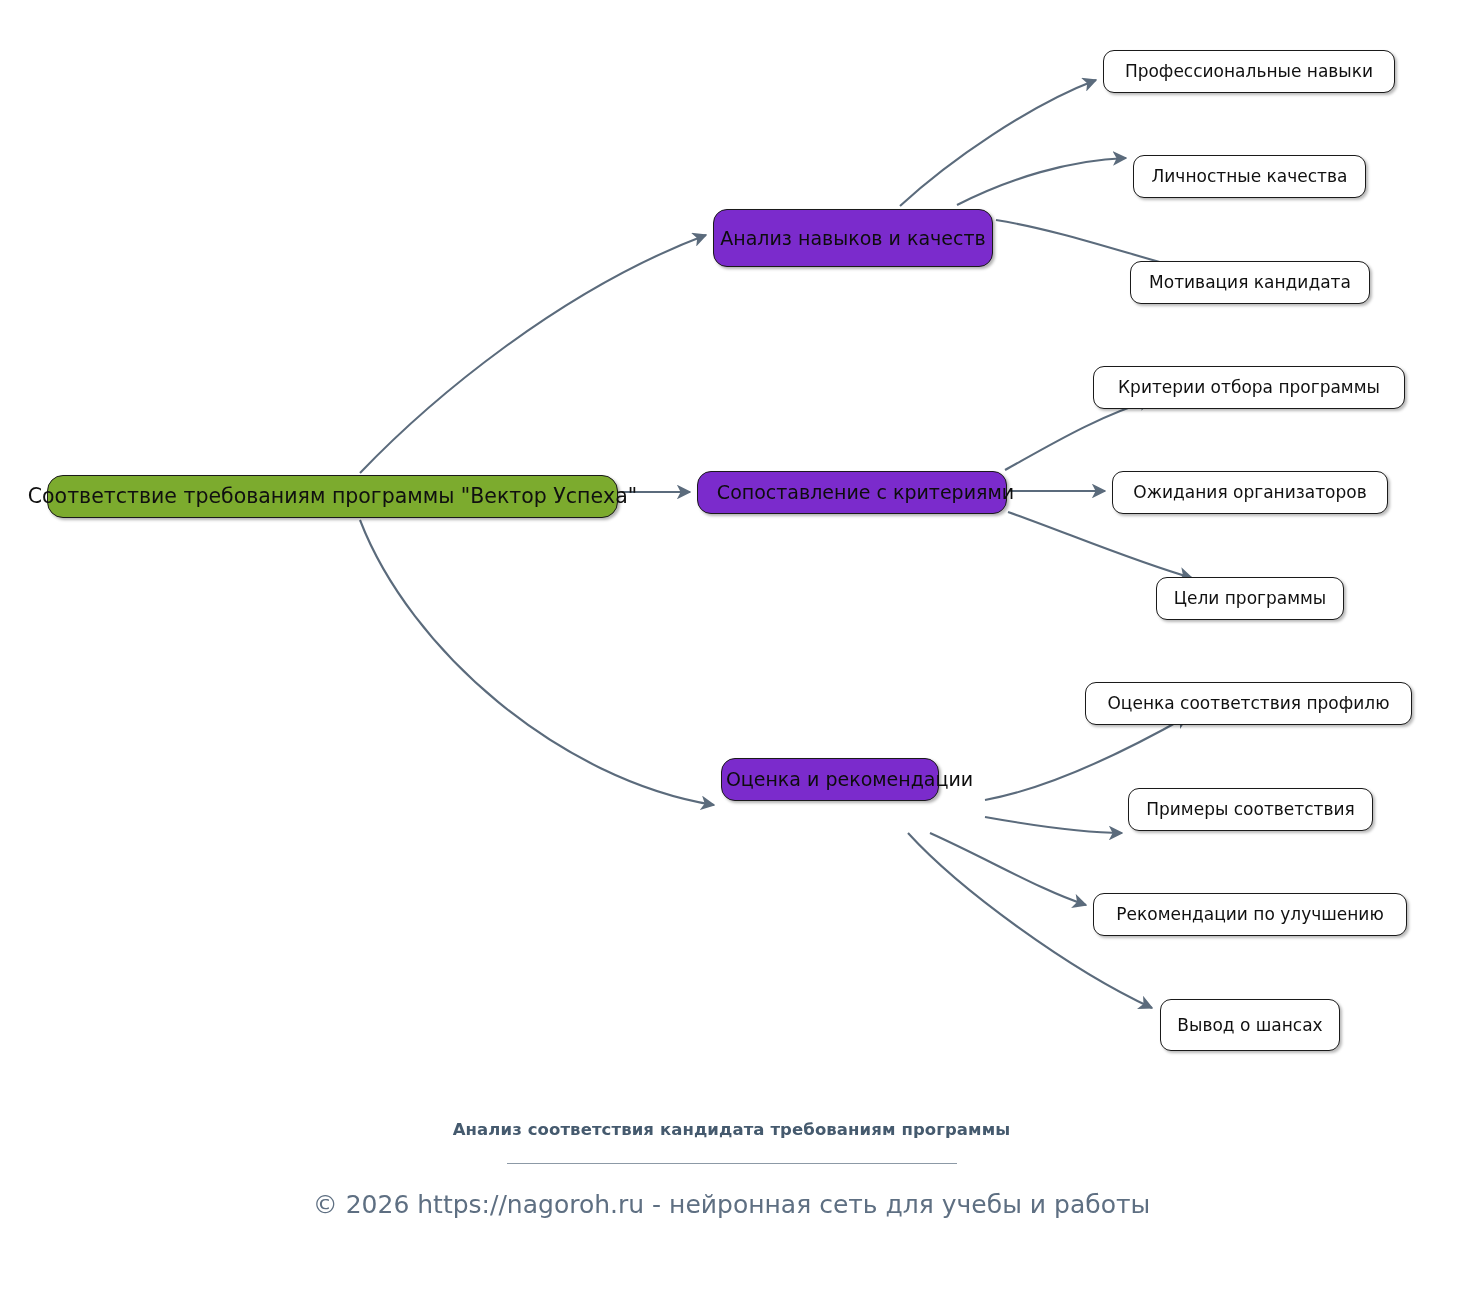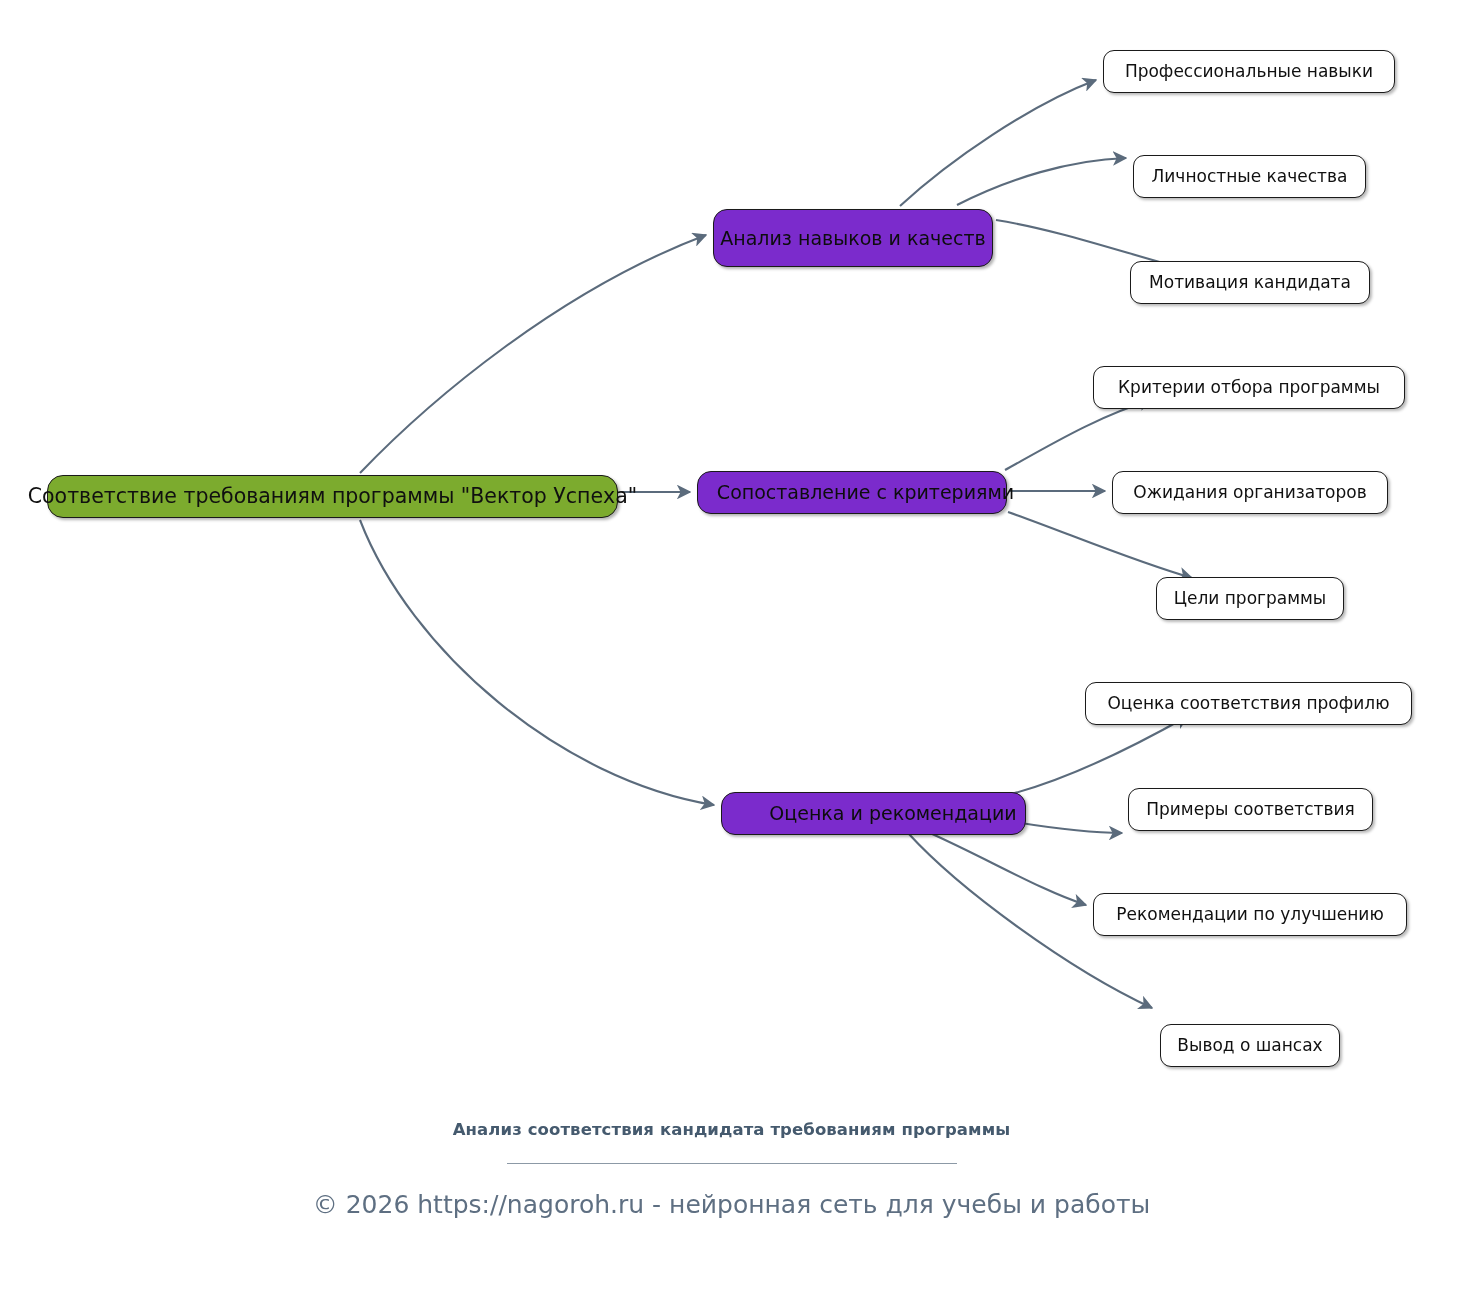--- a/index.html
+++ b/index.html
@@ -142,25 +142,25 @@
   <div class="node node-branch" style="left: 713px; top: 209px; width: 280px; height: 58px;">Анализ навыков и качеств</div>
   <div class="node node-leaf" style="left: 1103px; top: 50px; width: 292px; height: 43px;">Профессиональные навыки</div>
   <div class="node node-leaf" style="left: 1133px; top: 155px; width: 233px; height: 43px;">Личностные качества</div>
   <div class="node node-leaf" style="left: 1130px; top: 261px; width: 240px; height: 43px;">Мотивация кандидата</div>
 
   <div class="node node-branch" style="left: 697px; top: 471px; width: 310px; height: 43px; padding-left: 27px;">Сопоставление с критериями</div>
   <div class="node node-leaf" style="left: 1093px; top: 366px; width: 312px; height: 43px;">Критерии отбора программы</div>
   <div class="node node-leaf" style="left: 1112px; top: 471px; width: 276px; height: 43px;">Ожидания организаторов</div>
   <div class="node node-leaf" style="left: 1156px; top: 577px; width: 188px; height: 43px;">Цели программы</div>
 
-  <div class="node node-branch" style="left: 721px; top: 792px; width: 305px; height: 43px; padding-left: 39px;">Оценка и рекомендации</div>
+  <div class="node node-branch" style="left: 721px; top: 758px; width: 218px; height: 43px; padding-left: 39px;">Оценка и рекомендации</div>
   <div class="node node-leaf" style="left: 1085px; top: 682px; width: 327px; height: 43px;">Оценка соответствия профилю</div>
   <div class="node node-leaf" style="left: 1128px; top: 788px; width: 245px; height: 43px;">Примеры соответствия</div>
   <div class="node node-leaf" style="left: 1093px; top: 893px; width: 314px; height: 43px;">Рекомендации по улучшению</div>
-  <div class="node node-leaf" style="left: 1160px; top: 999px; width: 180px; height: 43px; margin-top: 25px;">Вывод о шансах</div>
+  <div class="node node-leaf" style="left: 1160px; top: 999px; width: 180px; height: 52px;">Вывод о шансах</div>
 
   <div id="footer">
     <div id="footer-title">Анализ соответствия кандидата требованиям программы</div>
     <div id="footer-rule"></div>
     <div id="footer-copy">© 2026 https://nagoroh.ru - нейронная сеть для учебы и работы</div>
   </div>
 
 </div>
 
 </body></html>

